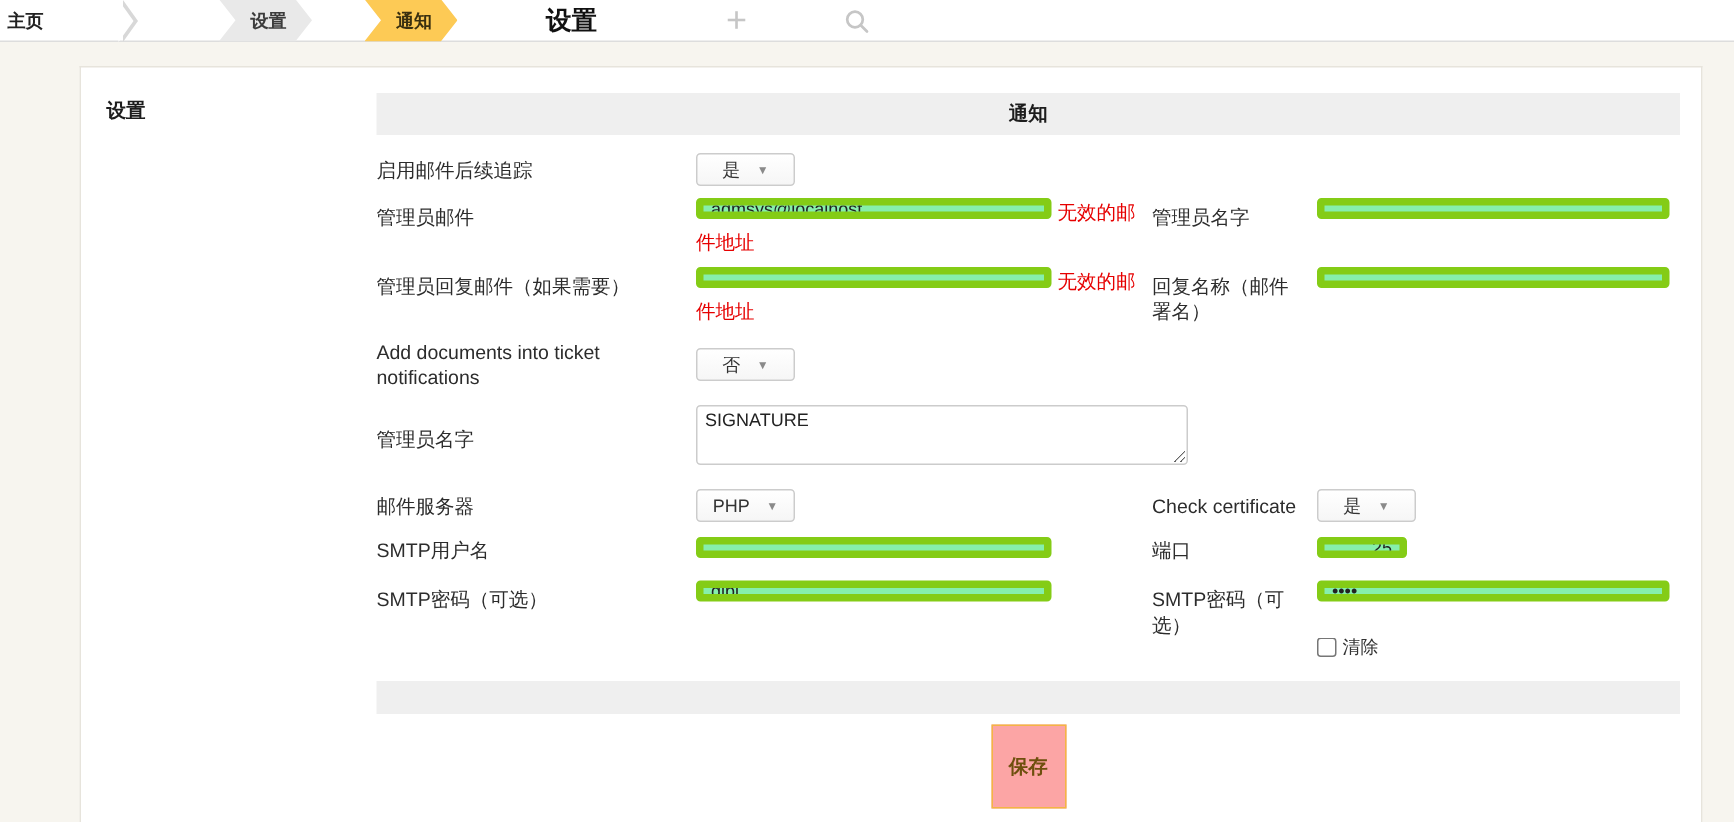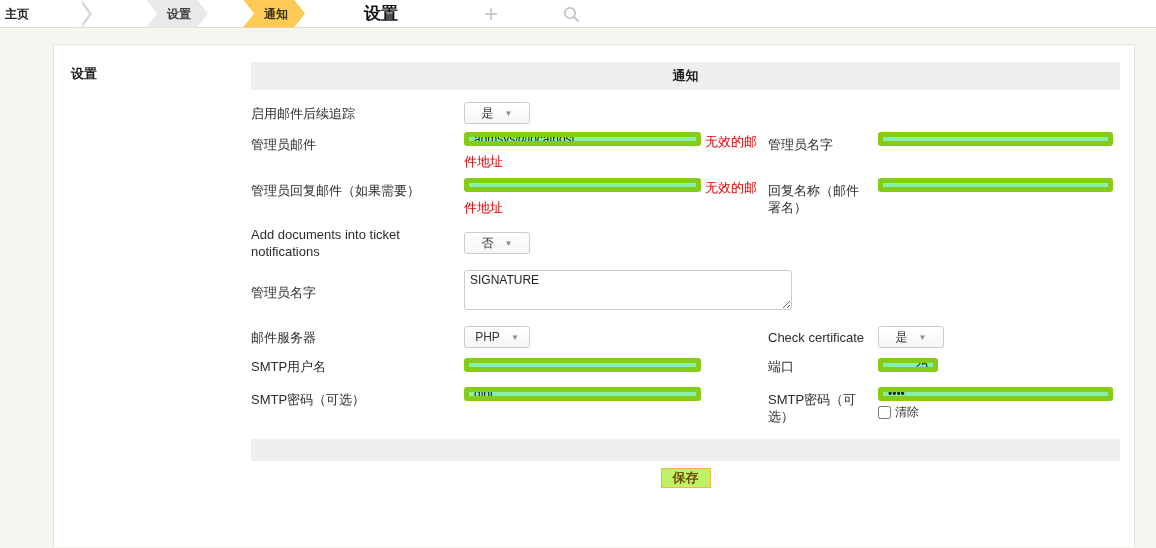--- a/index.html
+++ b/index.html
@@ -74,29 +74,29 @@
   .err { color:#e60000; font-size:13px; margin-left:4px; line-height:20px; }
 
   .select {
     display:inline-flex; align-items:center; justify-content:center; gap:11px;
     min-width:66px; height:22px; border:1px solid #ccc; border-radius:3px;
     background:linear-gradient(#ffffff,#f6f6f6); cursor:pointer;
     font-size:12px; color:#333; padding:0 7px;
   }
   .select .arrow { font-size:8px; color:#8a8a8a; }
 
-  .clear-row { margin-top:0; display:flex; align-items:center; gap:4px; font-size:12px; color:#333; }
+  .clear-row { margin-top:19px; display:flex; align-items:center; gap:4px; font-size:12px; color:#333; }
   .clear-row input { width:13px; height:13px; cursor:pointer; }
 
   .grayband { height:22px; background:#efefef; margin-top:14px; }
 
   .btn {
-    display:inline-block; background:#bef264; border:1px solid #f3b544;
+    display:inline-block; background:#fca5a5; border:1px solid #f3b544;
     color:#6e4f0d; font-weight:bold; font-size:13px;
-    padding:0 11px; cursor:pointer; font-family:"Liberation Sans",sans-serif;
+    padding:18px 11px; cursor:pointer; font-family:"Liberation Sans",sans-serif;
   }
   .save-row { text-align:center; margin-top:7px; }
 
   .mt8{margin-top:8px}.mt6{margin-top:6px}.mt10{margin-top:10px}.mt12{margin-top:12px}
 </style>
 </head>
 <body>
 
 <div class="topbar">
   <span class="crumb-home">主页</span>

